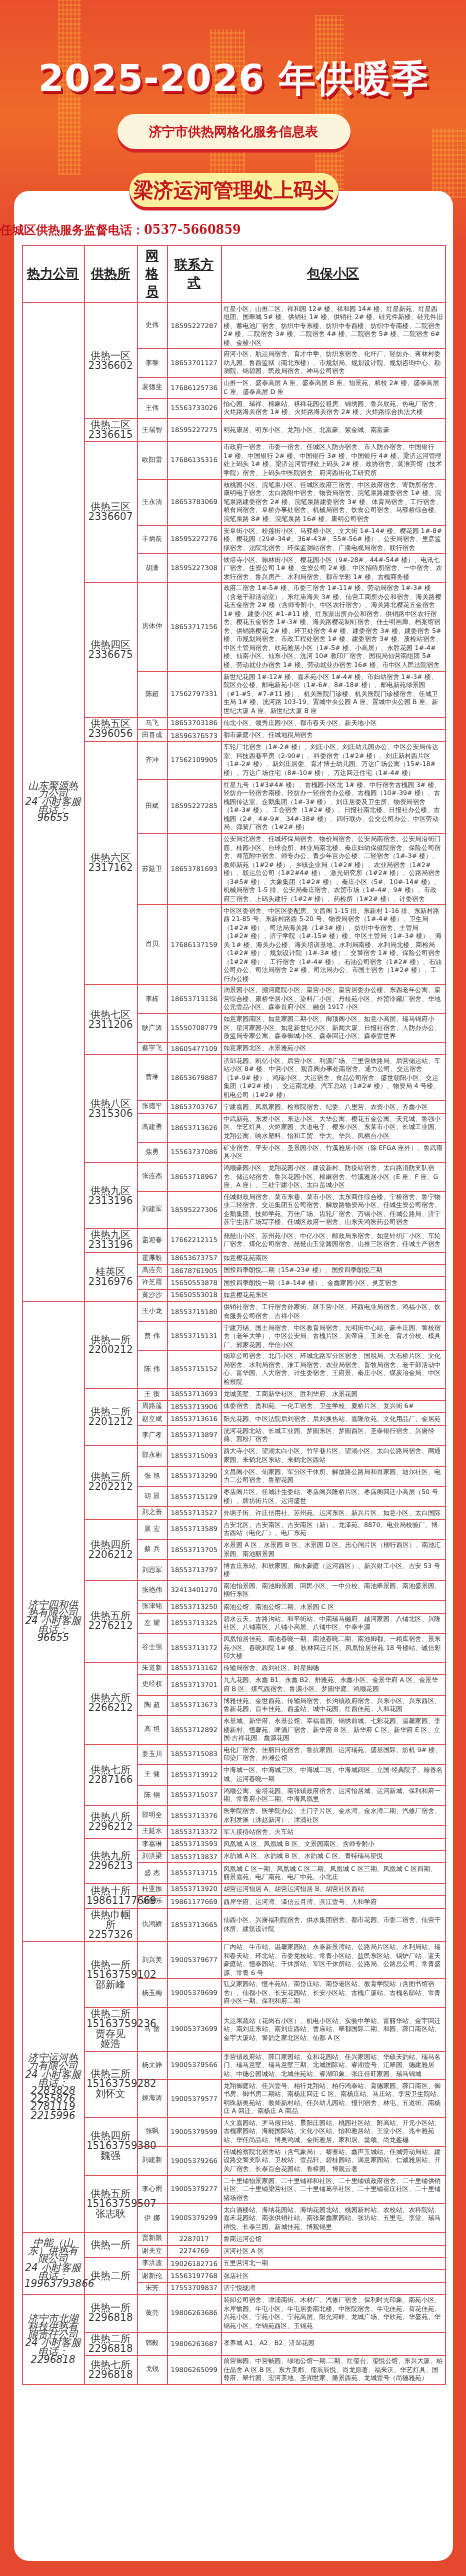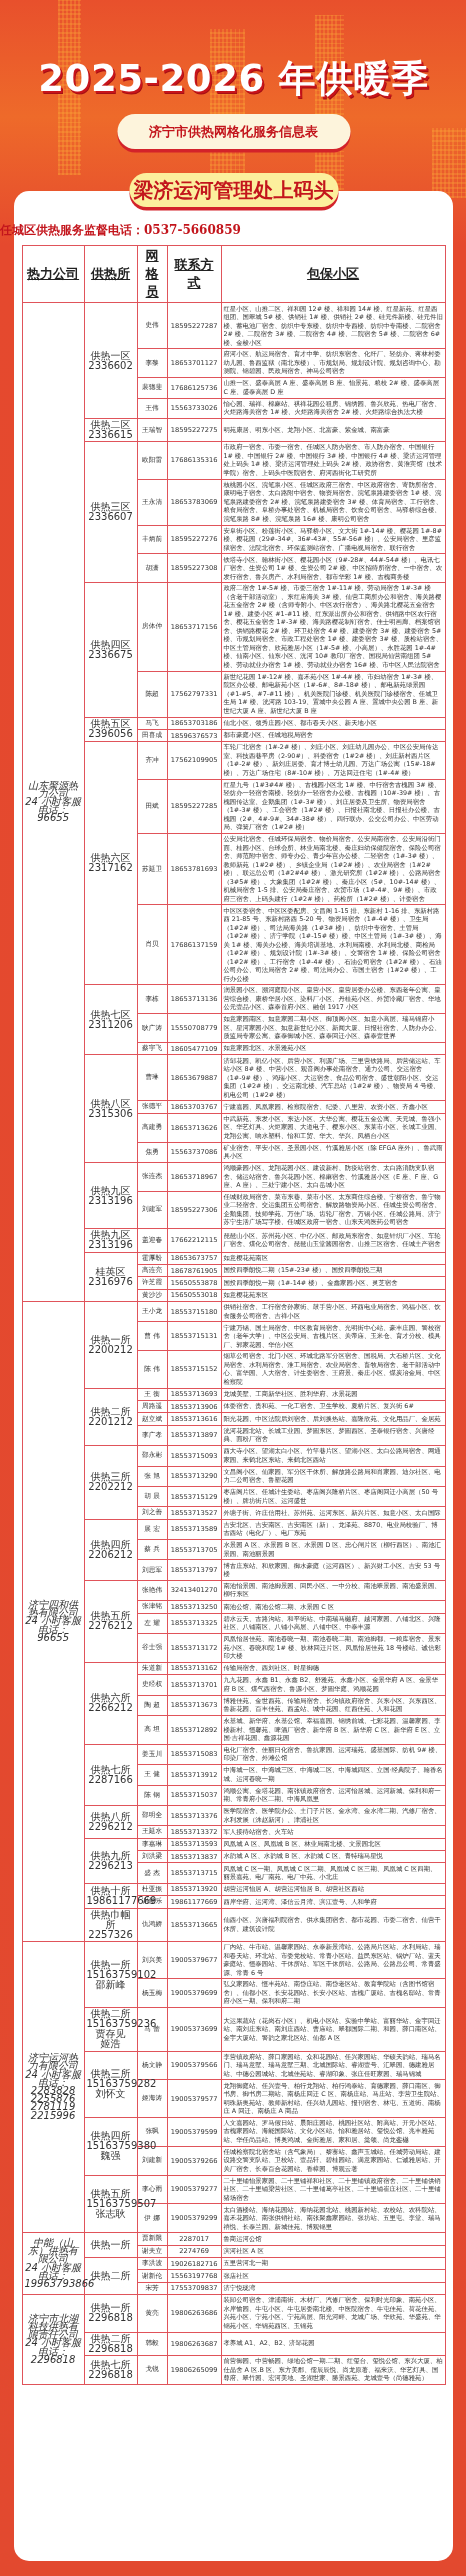--- a/index.html
+++ b/index.html
@@ -371,21 +371,21 @@
         </tr>
         <tr>
           <td class="g">王延水</td>
           <td class="p">18553713372</td>
           <td class="a">军人接待站宿舍、火车站</td>
         </tr>
         <tr>
           <td class="s" rowspan="3">供热九所<br>2296213</td>
           <td class="g">李嘉琳</td>
           <td class="p">18553713593</td>
-          <td class="a">凤凰城 A 区、凤凰城 B 区、林业局南北楼、文景园北区</td>
+          <td class="a">凤凰城 A 区、凤凰城 B 区、文景园南区、含师专附小</td>
         </tr>
         <tr>
           <td class="g">刘洪梁</td>
           <td class="p">18553713837</td>
           <td class="a">水韵城 A 区、水韵城 B 区、水韵城 C 区、青特瑞马星悦</td>
         </tr>
         <tr>
           <td class="g">盛 杰</td>
           <td class="p">18553713715</td>
           <td class="a">凤凰城 C 区一期、凤凰城 C 区二期、凤凰城 C 区三期、凤凰城 C 区四期、丽景嘉苑、电厂南苑、电厂中苑、小北庄</td>
@@ -433,21 +433,21 @@
         </tr>
         <tr>
           <td class="g">姬海涛</td>
           <td class="p">19005379577</td>
           <td class="a">龙翔御庭站、任兴壹号、柏行龙翔站、柏行鸿泰站、育德家园、薛口南区、御书房、御书房二期站、南杨庄回迁 C 区、南杨庄站、马庄站、李营卫生院站、明珠新奥苑站、教师新村站、任兴幼儿园站、报刊宿舍、林屯、五道街、南杨庄 A 回迁、南杨庄 A 商品</td>
         </tr>
         <tr>
           <td class="s" rowspan="2">供热四所<br>15163759380<br>魏强</td>
           <td class="g">张飒</td>
           <td class="p">19005379599</td>
-          <td class="a">人文嘉园站、罗马假日站、晨阳庄园站、桃园社区站、附高站、开元小区站、古槐家园站、海能国际站、文化小区站、怡和雅居站、玺悦公馆、兆丰雅苑站、华任尚品站、博奥鸿城、金街雅居、家和居、棠颂、尚龙銮樾</td>
+          <td class="a">人文嘉园站、罗马假日站、晨阳庄园站、桃园社区站、附高站、开元小区站、古槐家园站、海能国际站、文化小区站、怡和雅居站、王堂小区、兆丰雅苑站、华任尚品站、博奥鸿城、金街雅居、家和居、棠颂、尚龙銮樾</td>
         </tr>
         <tr>
           <td class="g">刘建新</td>
           <td class="p">19005379266</td>
           <td class="a">任城检察院北宿舍站（含气象局）、黎寨站、鑫声玉城站、任城劳动局站、建设路交警支队站、卫校站、壹品轩、碧桂园站、满意家园站、仁诚雅居站、开关厂宿舍、长泰百合花园站、香樟园、博观云著</td>
         </tr>
         <tr>
           <td class="s" rowspan="2">供热五所<br>15163759507<br>张志耿</td>
           <td class="g">李心雨</td>
           <td class="p">19005379277</td>

